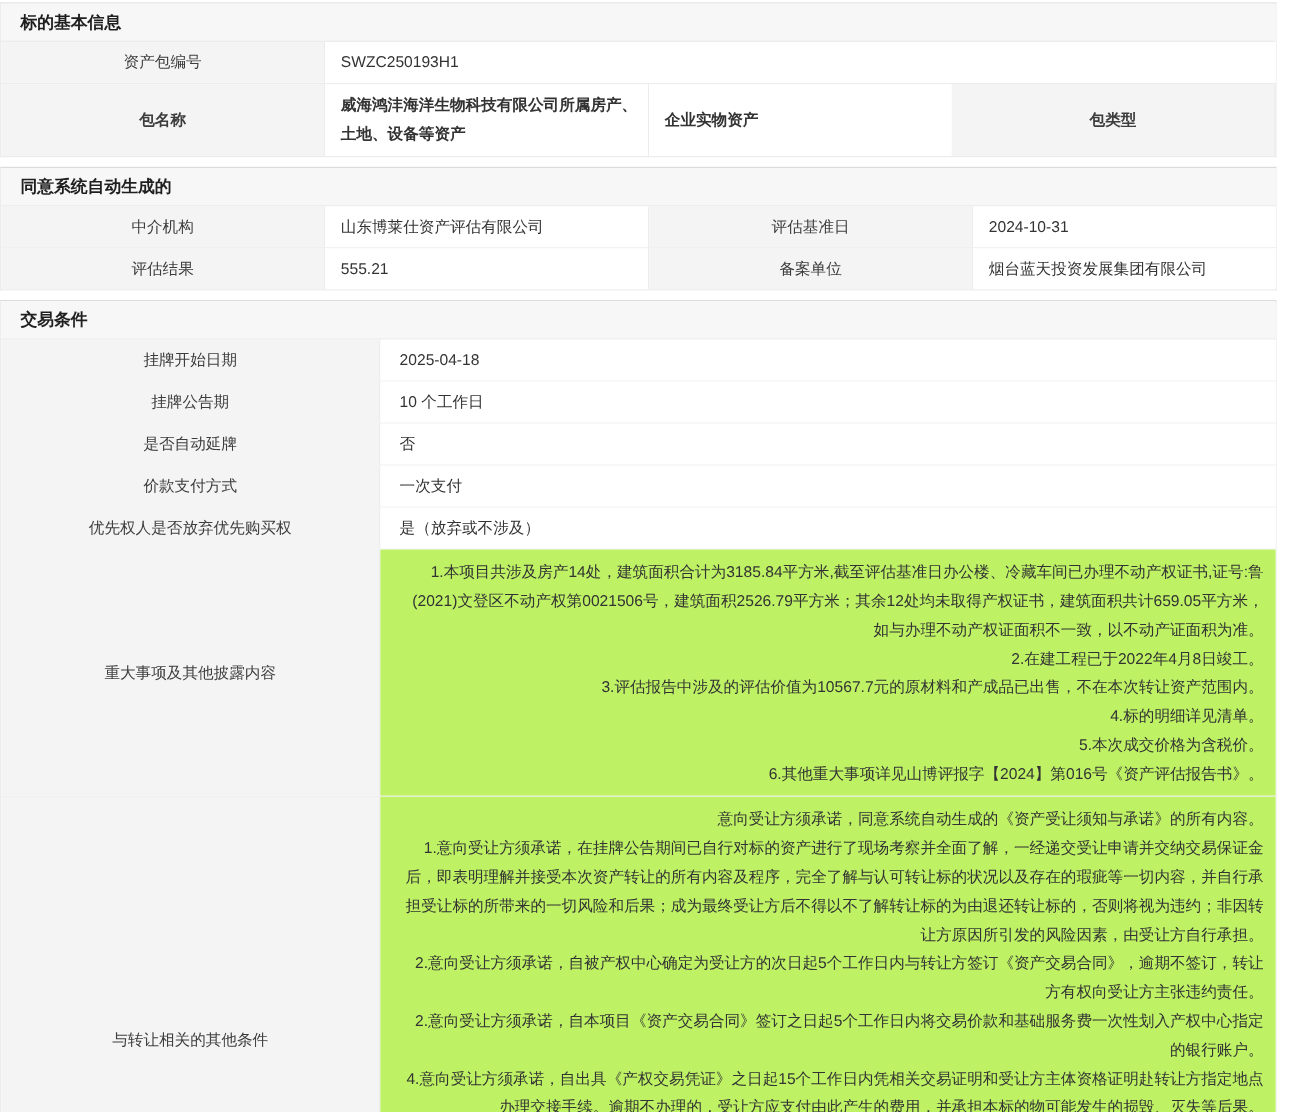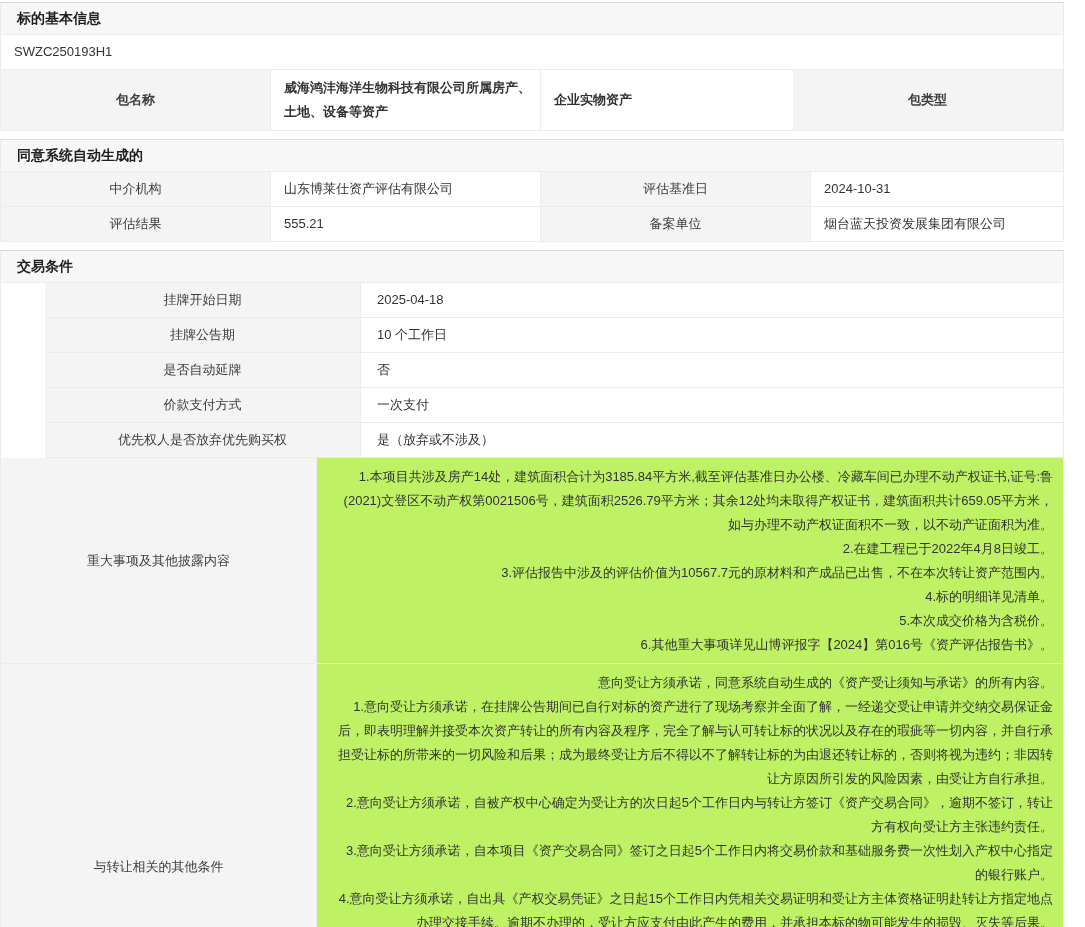--- a/index.html
+++ b/index.html
@@ -45,21 +45,21 @@
     padding: 5px 8px 5px 13px; line-height: 24px;
     border-right: 1px solid #ececec;
   }
   .cell-value-last { flex: 1; border-right: none; background: #ffffff;
     padding: 5px 8px 5px 13px; line-height: 24px; }
   .cell-value-trade { flex: 1; background: #ffffff; padding: 5px 10px 5px 16px; line-height: 24px; }
 
   .h35 { min-height: 35px; }
   .h60 { min-height: 60px; font-weight: bold; }
   .h34 { min-height: 34px; }
-  .h33 { min-height: 33px; margin-left: 44px; }
+  .h33 { min-height: 33px; }
 
   .cell-text {
     flex: 1; background: #bef264;
     padding: 7px 10px 6px 16px;
     align-self: stretch;
     text-align: right;
   }
   .cell-text .para { line-height: 24px; color: #333333; }
   .disclosure-row { min-height: 186px; }
   .conditions-row { min-height: 406px; }
@@ -67,20 +67,21 @@
 </head>
 <body>
 
 <div class="page">
 
   <div class="section">
     <div class="sec-header">
       <span class="sec-title">标的基本信息</span>
     </div>
     <div class="row h35">
+      <div class="cell cell-label">资产包编号</div>
       <div class="cell cell-value-last">SWZC250193H1</div>
     </div>
     <div class="row h60">
       <div class="cell cell-label">包名称</div>
       <div class="cell cell-value">威海鸿沣海洋生物科技有限公司所属房产、土地、设备等资产</div>
       <div class="cell cell-value-last">企业实物资产</div>
       <div class="cell cell-label">包类型</div>
     </div>
   </div>
 
@@ -136,19 +137,19 @@
           <div class="para">5.本次成交价格为含税价。</div>
           <div class="para">6.其他重大事项详见山博评报字【2024】第016号《资产评估报告书》。</div>
         </div>
     </div>
     <div class="row conditions-row">
       <div class="cell cell-label-wide">与转让相关的其他条件</div>
       <div class="cell-text">
           <div class="para">意向受让方须承诺，同意系统自动生成的《资产受让须知与承诺》的所有内容。</div>
           <div class="para">1.意向受让方须承诺，在挂牌公告期间已自行对标的资产进行了现场考察并全面了解，一经递交受让申请并交纳交易保证金后，即表明理解并接受本次资产转让的所有内容及程序，完全了解与认可转让标的状况以及存在的瑕疵等一切内容，并自行承担受让标的所带来的一切风险和后果；成为最终受让方后不得以不了解转让标的为由退还转让标的，否则将视为违约；非因转让方原因所引发的风险因素，由受让方自行承担。</div>
           <div class="para">2.意向受让方须承诺，自被产权中心确定为受让方的次日起5个工作日内与转让方签订《资产交易合同》，逾期不签订，转让方有权向受让方主张违约责任。</div>
-          <div class="para">3.意向受让方须承诺，自本项目《资产交易合同》签订之日起5个工作日内将交易价款和基础服务费一次性划入产权中心指定的银行账户。</div>
+          <div class="para">2.意向受让方须承诺，自本项目《资产交易合同》签订之日起5个工作日内将交易价款和基础服务费一次性划入产权中心指定的银行账户。</div>
           <div class="para">4.意向受让方须承诺，自出具《产权交易凭证》之日起15个工作日内凭相关交易证明和受让方主体资格证明赴转让方指定地点办理交接手续。逾期不办理的，受让方应支付由此产生的费用，并承担本标的物可能发生的损毁、灭失等后果。</div>
         </div>
     </div>
   </div>
 
 </div>
 
 </body></html>

